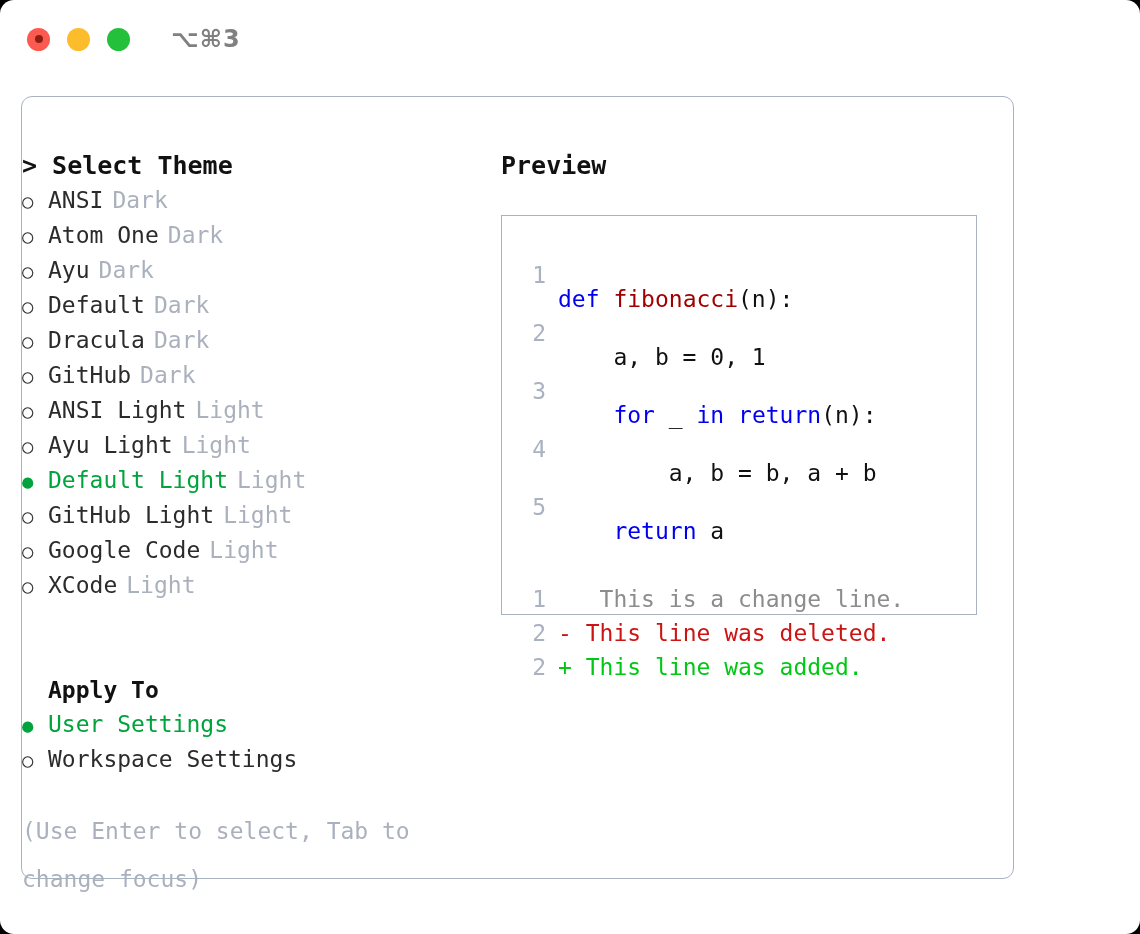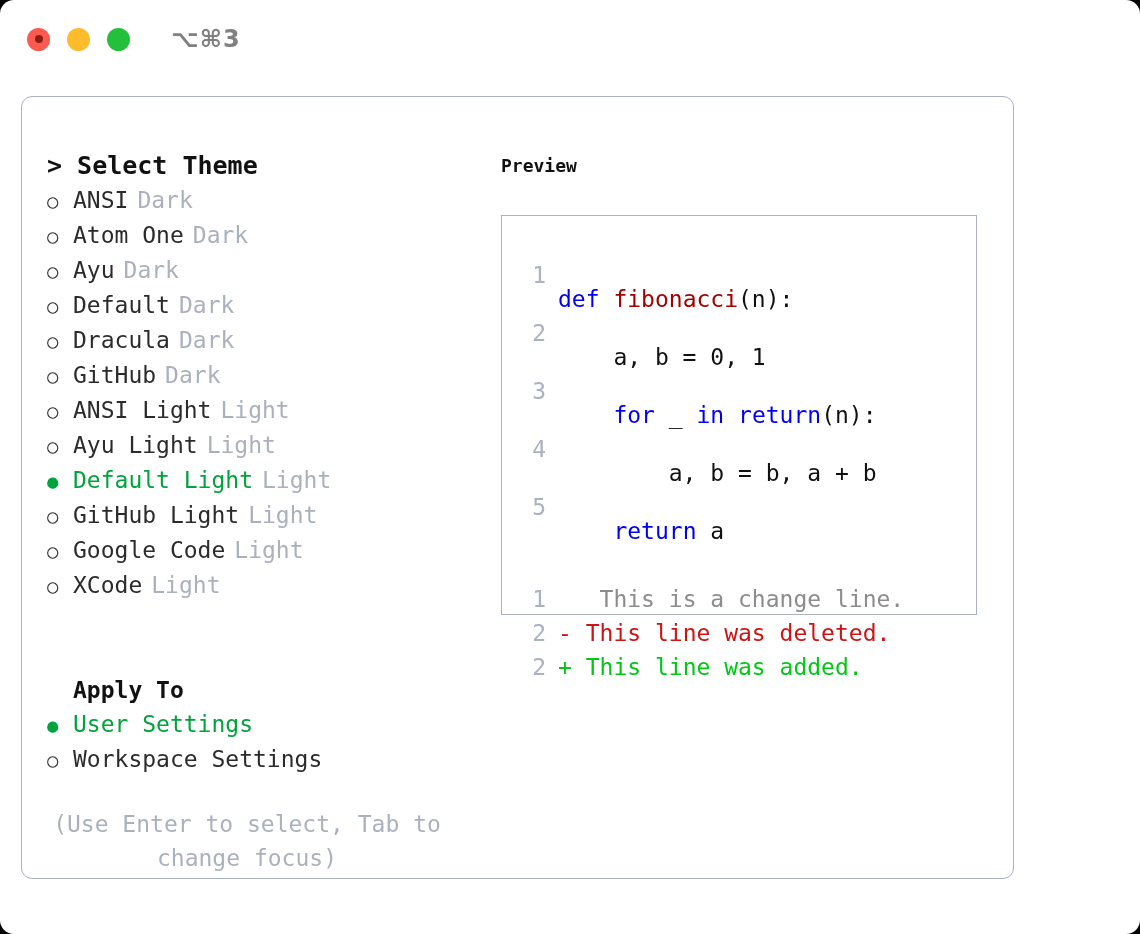--- a/index.html
+++ b/index.html
@@ -75,21 +75,21 @@
     background: #ffffff;
   }
   .columns {
     position: absolute;
     left: 0; top: 0;
     width: 100%;
     height: 100%;
   }
   .col-left {
     position: absolute;
-    left: 25px;
+    left: 0;
     top: 52px;
     width: 450px;
   }
   .col-right {
     position: absolute;
     left: 479px;
     top: 52px;
     width: 500px;
   }
   
@@ -127,27 +127,26 @@
     line-height: 34px;
     padding-left: 26px;
     white-space: pre;
     margin-top: 36px;
   }
   .spacer { height: 34px; }
   .hint {
     margin-top: 30px;
     color: #aab1bd;
     font-size: 23px;
-    line-height: 34px;
+    line-height: 48px;
     width: 400px;
-    text-align: center;
   }
   
   .preview-label {
-    font-size: 18px;
+    font-size: 25px;
     font-weight: bold;
     color: #111111;
     line-height: 34px;
     white-space: pre;
   }
   .preview-box {
     margin-top: 32px;
     width: 476px;
     height: 400px;
     border: 1.6px solid #a9b2c0;

